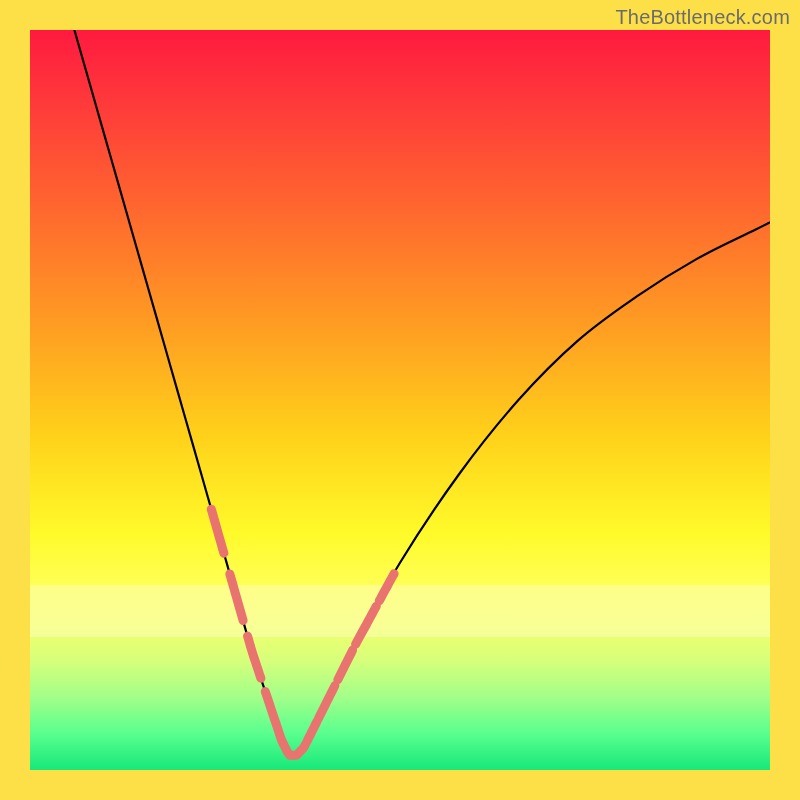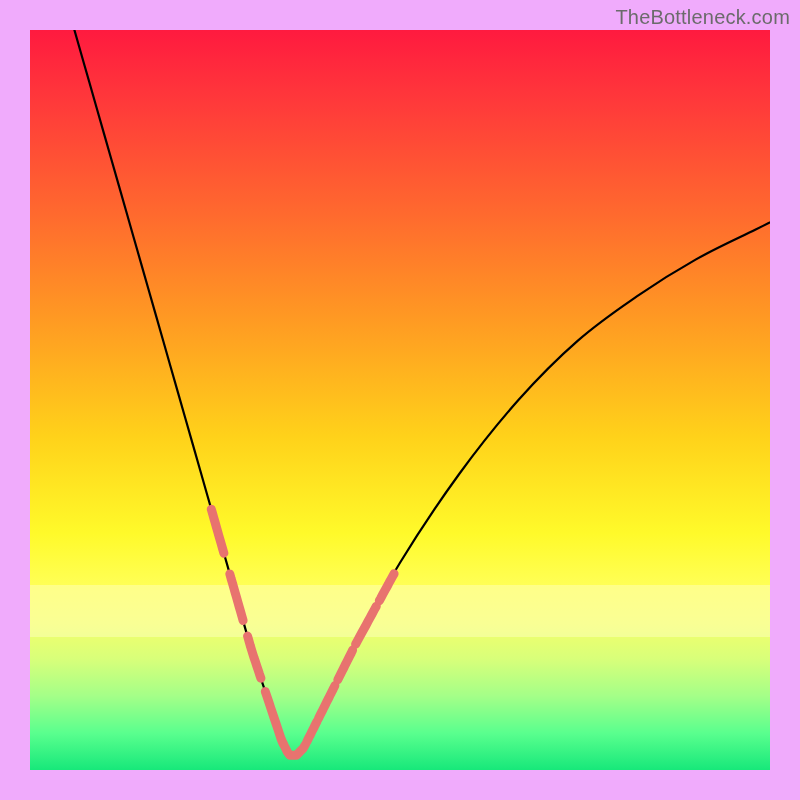--- a/index.html
+++ b/index.html
@@ -8,21 +8,21 @@
     width: 800px;
     height: 800px;
     background: #000;
     font-family: Arial, Helvetica, sans-serif;
     overflow: hidden;
   }
   .stage {
     position: relative;
     width: 800px;
     height: 800px;
-    background: #f0abfc;
+    background: #fde047;
   }
   .plot {
     position: absolute;
     left: 30px;
     top: 30px;
     width: 740px;
     height: 740px;
     background: linear-gradient(to bottom,
       #ff1a3f 0%,
       #ff3a3a 10%,

